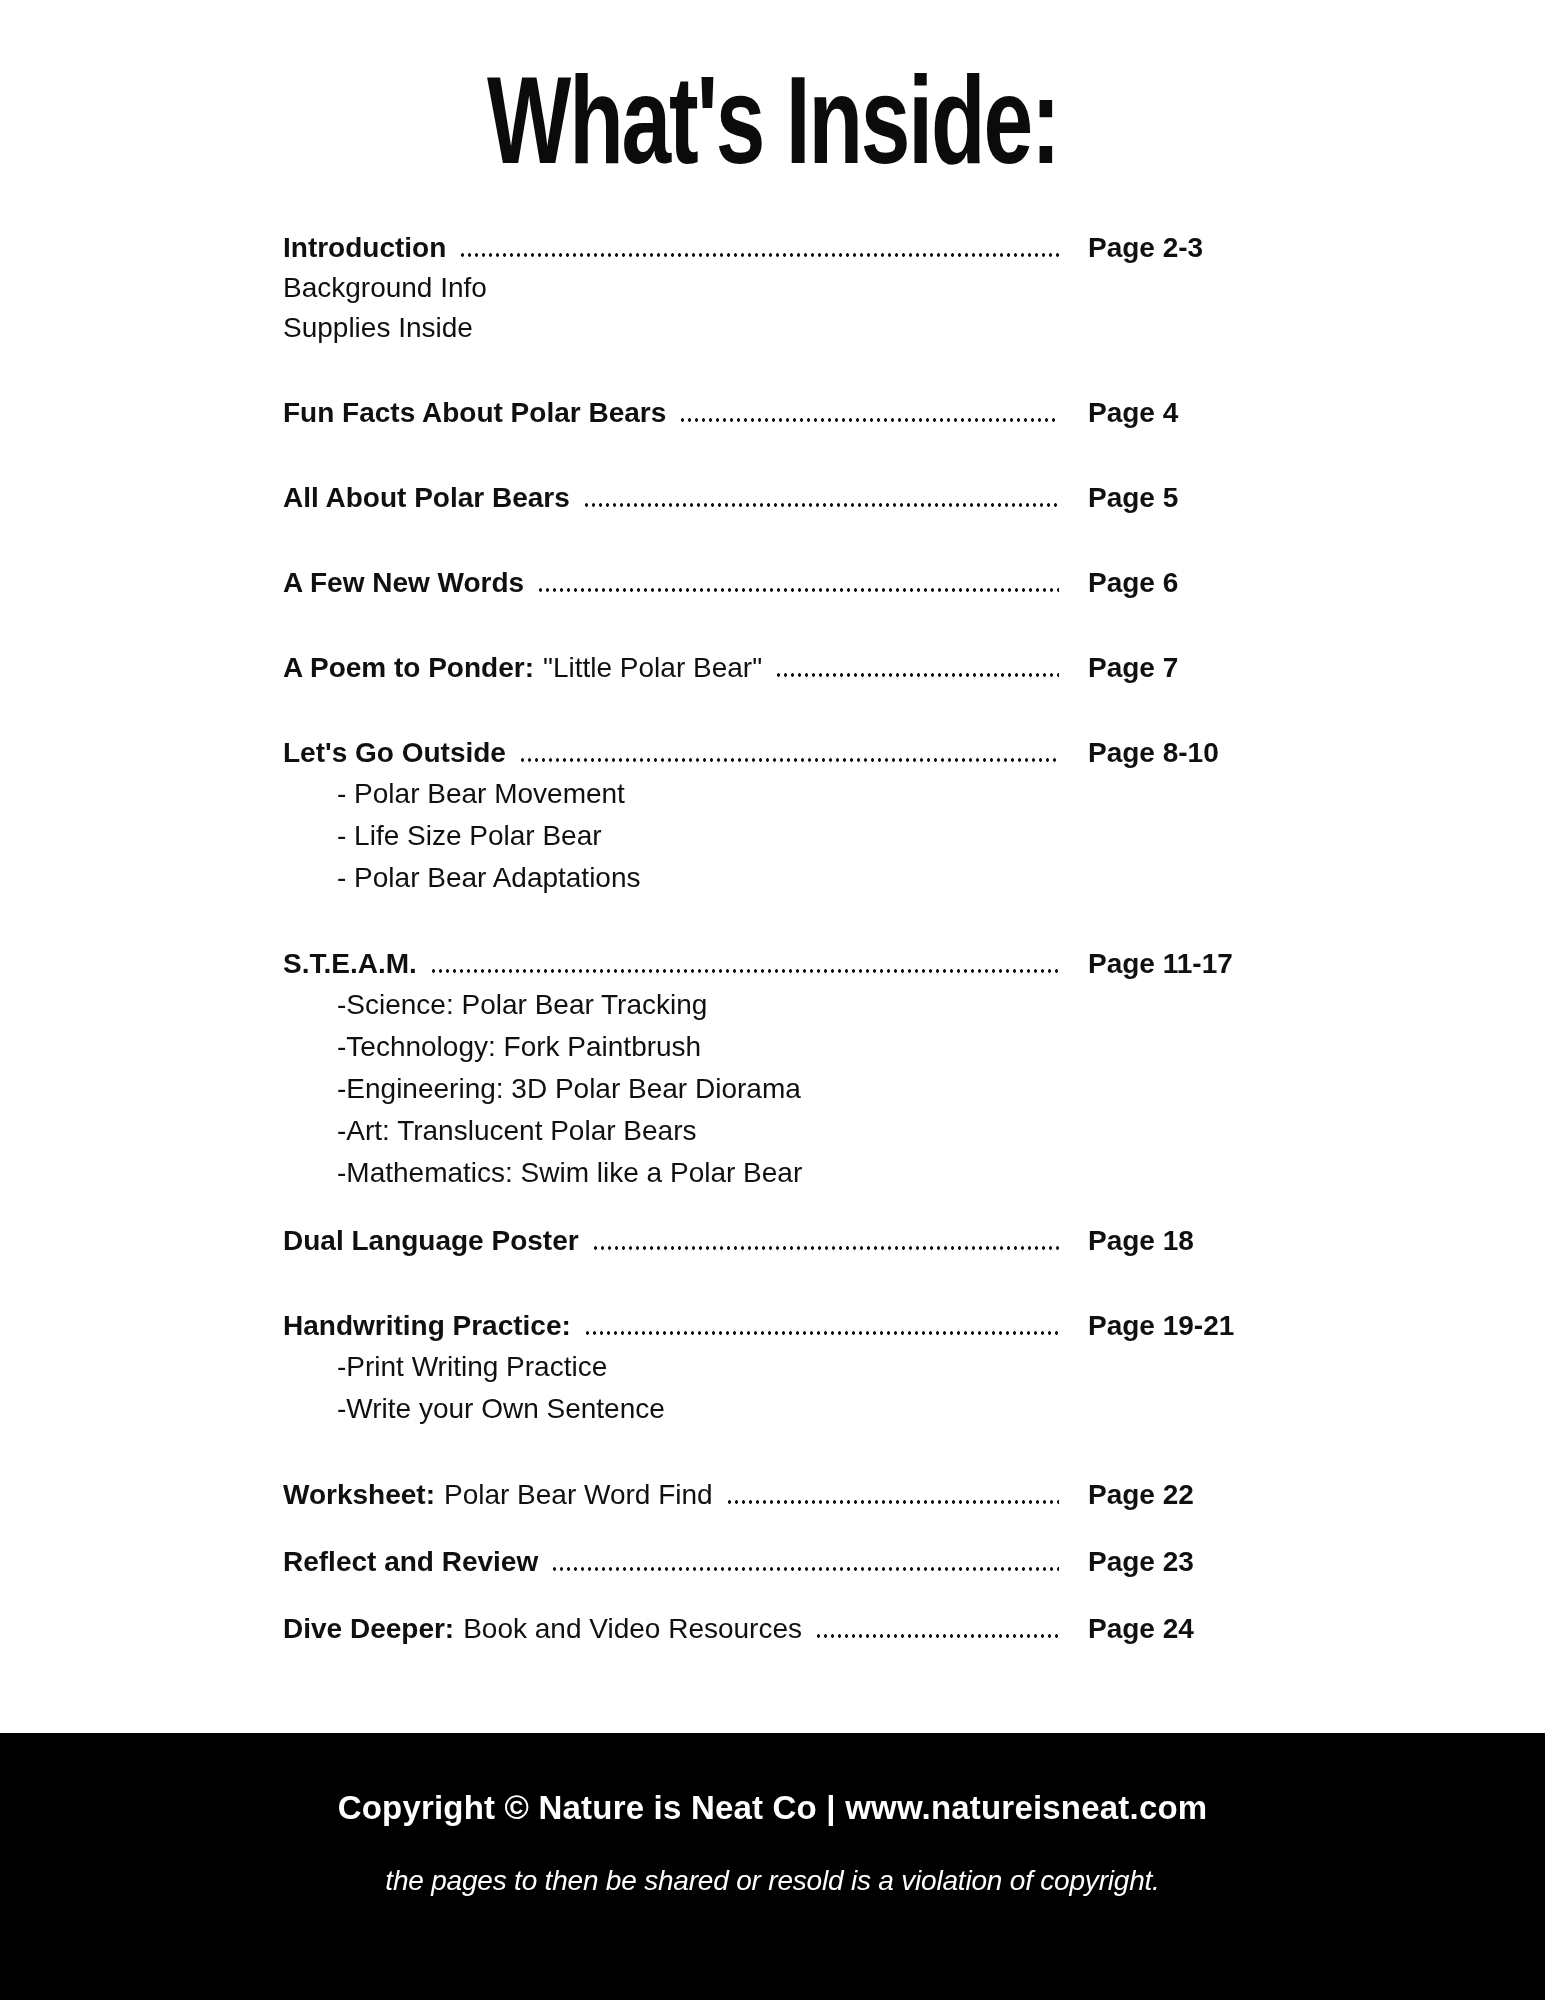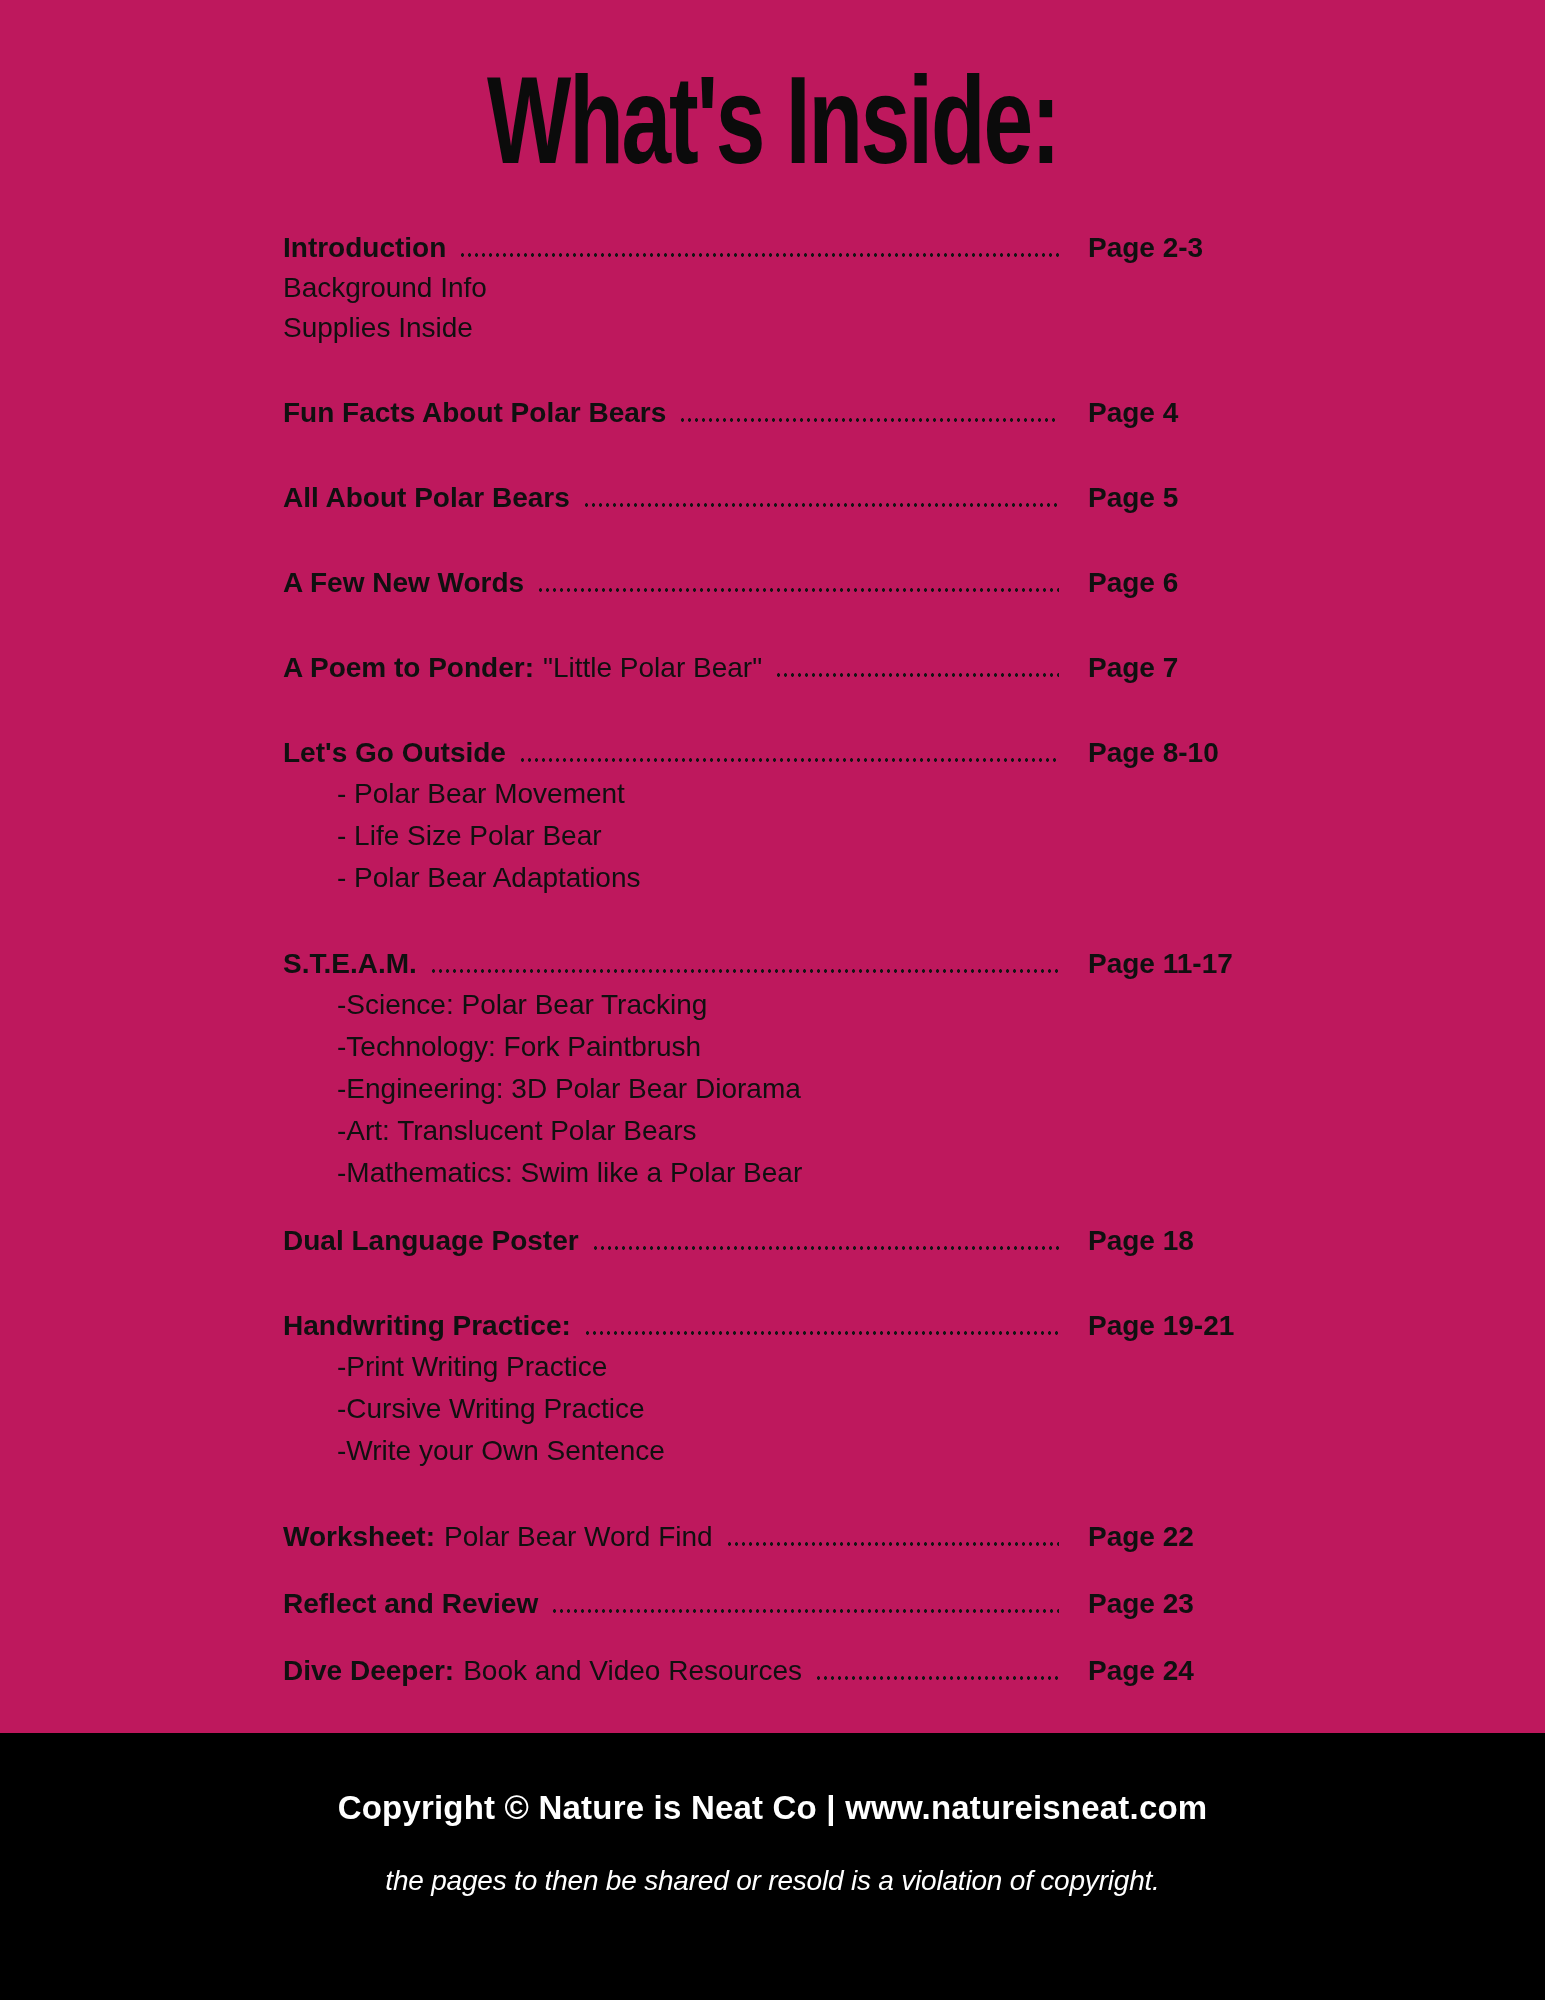--- a/index.html
+++ b/index.html
@@ -1,20 +1,20 @@
 <!DOCTYPE html>
 <html><head>
 <meta charset="utf-8">
 <style>
   html, body { margin: 0; padding: 0; background: #e8e8e8; }
   .page {
     position: relative;
     width: 1545px;
     height: 2000px;
-    background: #be185d;
+    background: #ffffff;
     overflow: hidden;
     font-family: "Liberation Sans", "DejaVu Sans", sans-serif;
     color: #111111;
   }
   .title-wrap {
     margin-top: 58px;
     text-align: center;
     line-height: 1;
     white-space: nowrap;
   }
@@ -159,21 +159,20 @@
       <span class="leader"></span>
       <span class="toc-page">Page 18</span>
     </div>
 
     <div class="toc-row g-lg">
       <span class="label-bold">Handwriting Practice:</span>
       <span class="leader"></span>
       <span class="toc-page">Page 19-21</span>
     </div>
     <div class="toc-sub">-Print Writing Practice</div>
-    <div class="toc-sub">-Cursive Writing Practice</div>
     <div class="toc-sub">-Write your Own Sentence</div>
 
     <div class="toc-row g-lg">
       <span class="label-bold">Worksheet:</span>
       <span class="label-rest">Polar Bear Word Find</span>
       <span class="leader"></span>
       <span class="toc-page">Page 22</span>
     </div>
 
     <div class="toc-row g-md">

